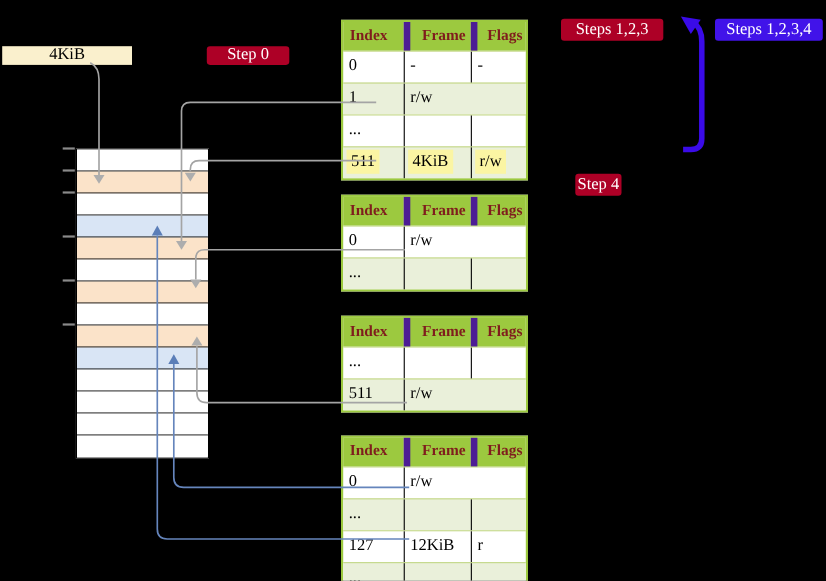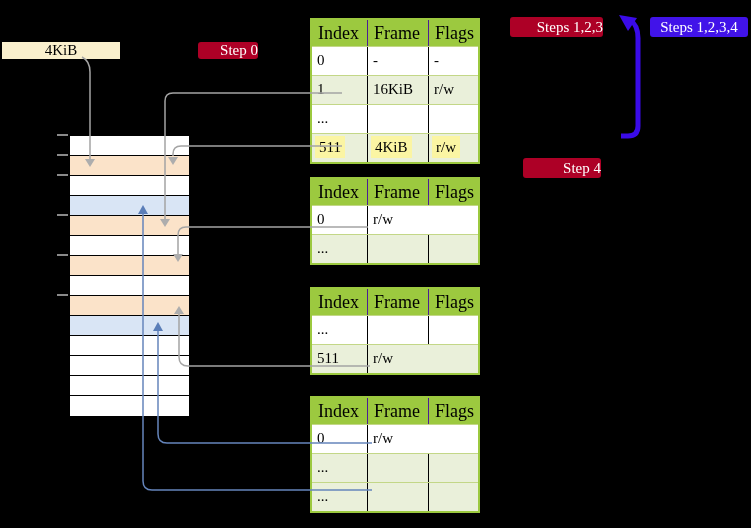--- a/index.html
+++ b/index.html
@@ -10,26 +10,26 @@
   
   .size-box{
     position:absolute;left:2px;top:42px;width:118px;height:17px;
     background:var(--label-box-bg);color:#000;font-size:15px;line-height:17px;text-align:center;
   }
   
   .badge{
     position:absolute;border-radius:3px;color:#fff;font-size:15px;text-align:center;
     white-space:nowrap;
   }
-  .badge.red{background:var(--badge-red-bg);text-align:right;}
+  .badge.red{background:var(--badge-red-bg);}
   .badge.blue{background:var(--badge-blue-bg);}
-  .badge.step0{left:198px;top:42px;width:60px;height:17px;line-height:17px;}
+  .badge.step0{left:188px;top:42px;width:75px;height:17px;line-height:17px;}
   .badge.steps123{left:510px;top:17px;width:93px;height:20px;line-height:20px;}
   .badge.steps1234{left:650px;top:17px;width:98px;height:20px;line-height:20px;}
-  .badge.step4{left:523px;top:158px;width:78px;height:20px;line-height:20px;}
+  .badge.step4{left:523px;top:158px;width:42px;height:20px;line-height:20px;}
   
   .memcol{
     position:absolute;left:69px;top:135px;width:121px;height:282px;
     border:1px solid #000;box-sizing:border-box;background:#fff;
   }
   .mem-row{height:20px;box-sizing:border-box;border-bottom:1px solid #000;}
   .mem-row:last-child{border-bottom:none;height:19px;}
   .mem-row.free{background:var(--mem-free);}
   .mem-row.table{background:var(--mem-table-frame);}
   .mem-row.page{background:var(--mem-page-frame);}
@@ -37,24 +37,24 @@
   .ptable{
     position:absolute;left:310px;width:170px;box-sizing:border-box;
     border:2px solid var(--table-border);background:#fff;
   }
   .ptable.t0{top:18px;}
   .ptable.t1{top:177px;}
   .ptable.t2{top:287px;}
   .ptable.t3{top:396px;}
   .thead,.trow{display:grid;grid-template-columns:55px 61px 50px;}
   .hcell{
-    background:var(--table-header-bg);color:#000000;font-weight:normal;font-size:18px;
+    background:var(--table-header-bg);color:#7f1d1d;font-weight:bold;font-size:14px;
     height:26px;line-height:26px;padding-left:6px;box-sizing:border-box;
   }
-  .hcell + .hcell{border-left:1px solid #4c1d95;}
+  .hcell + .hcell{border-left:6px solid #4c1d95;text-align:center;}
   .trow{height:28px;border-top:1px solid #c3d787;}
   .trow:first-of-type{border-top:1px solid #fff;}
   .trow.shaded{background:var(--table-row-alt-bg);}
   .tcell{
     font-size:15px;color:#000;line-height:27px;padding-left:5px;box-sizing:border-box;
     overflow:hidden;white-space:nowrap;
   }
   .tcell + .tcell{border-left:1px solid #000;}
   .hl{background:var(--highlight-bg);padding:3px 4px;margin-left:-2px;}
   
@@ -102,21 +102,20 @@
         <div class="hcell">Frame</div>
         <div class="hcell">Flags</div>
       </div>
       <div class="trow">
         <div class="tcell"><span>0</span></div>
         <div class="tcell"><span>-</span></div>
         <div class="tcell"><span>-</span></div>
       </div>
       <div class="trow shaded">
         <div class="tcell"><span>1</span></div>
-        <div class="tcell"><span>16KiB</span></div>
         <div class="tcell"><span>r/w</span></div>
       </div>
       <div class="trow">
         <div class="tcell"><span>...</span></div>
         <div class="tcell"></div>
         <div class="tcell"></div>
       </div>
       <div class="trow shaded">
         <div class="tcell"><span class="hl">511</span></div>
         <div class="tcell"><span class="hl">4KiB</span></div>
@@ -162,20 +161,25 @@
         <div class="hcell">Flags</div>
       </div>
       <div class="trow">
         <div class="tcell"><span>0</span></div>
         <div class="tcell"><span>r/w</span></div>
       </div>
       <div class="trow shaded">
         <div class="tcell"><span>...</span></div>
         <div class="tcell"></div>
         <div class="tcell"></div>
+      </div>
+      <div class="trow">
+        <div class="tcell"><span>127</span></div>
+        <div class="tcell"><span>12KiB</span></div>
+        <div class="tcell"><span>r</span></div>
       </div>
       <div class="trow shaded">
         <div class="tcell"><span>...</span></div>
         <div class="tcell"></div>
         <div class="tcell"></div>
       </div>
     </div>
 
   <svg class="overlay" width="751" height="528" viewBox="0 0 751 528">
 

